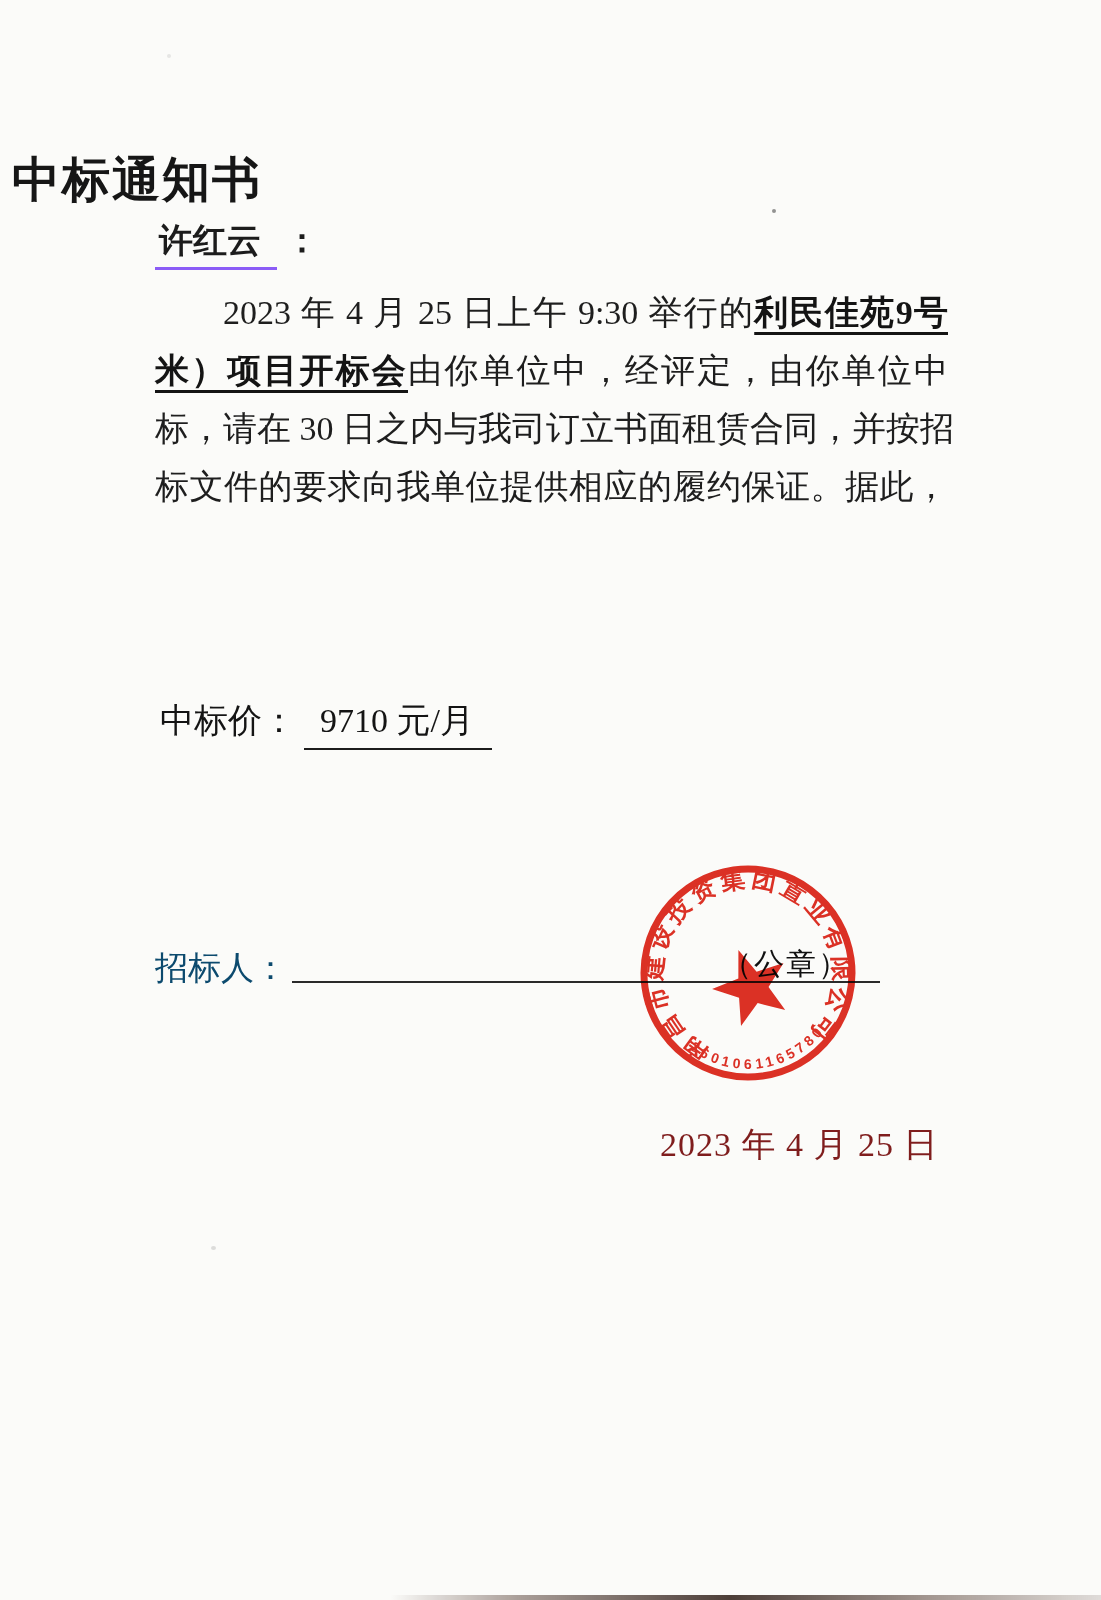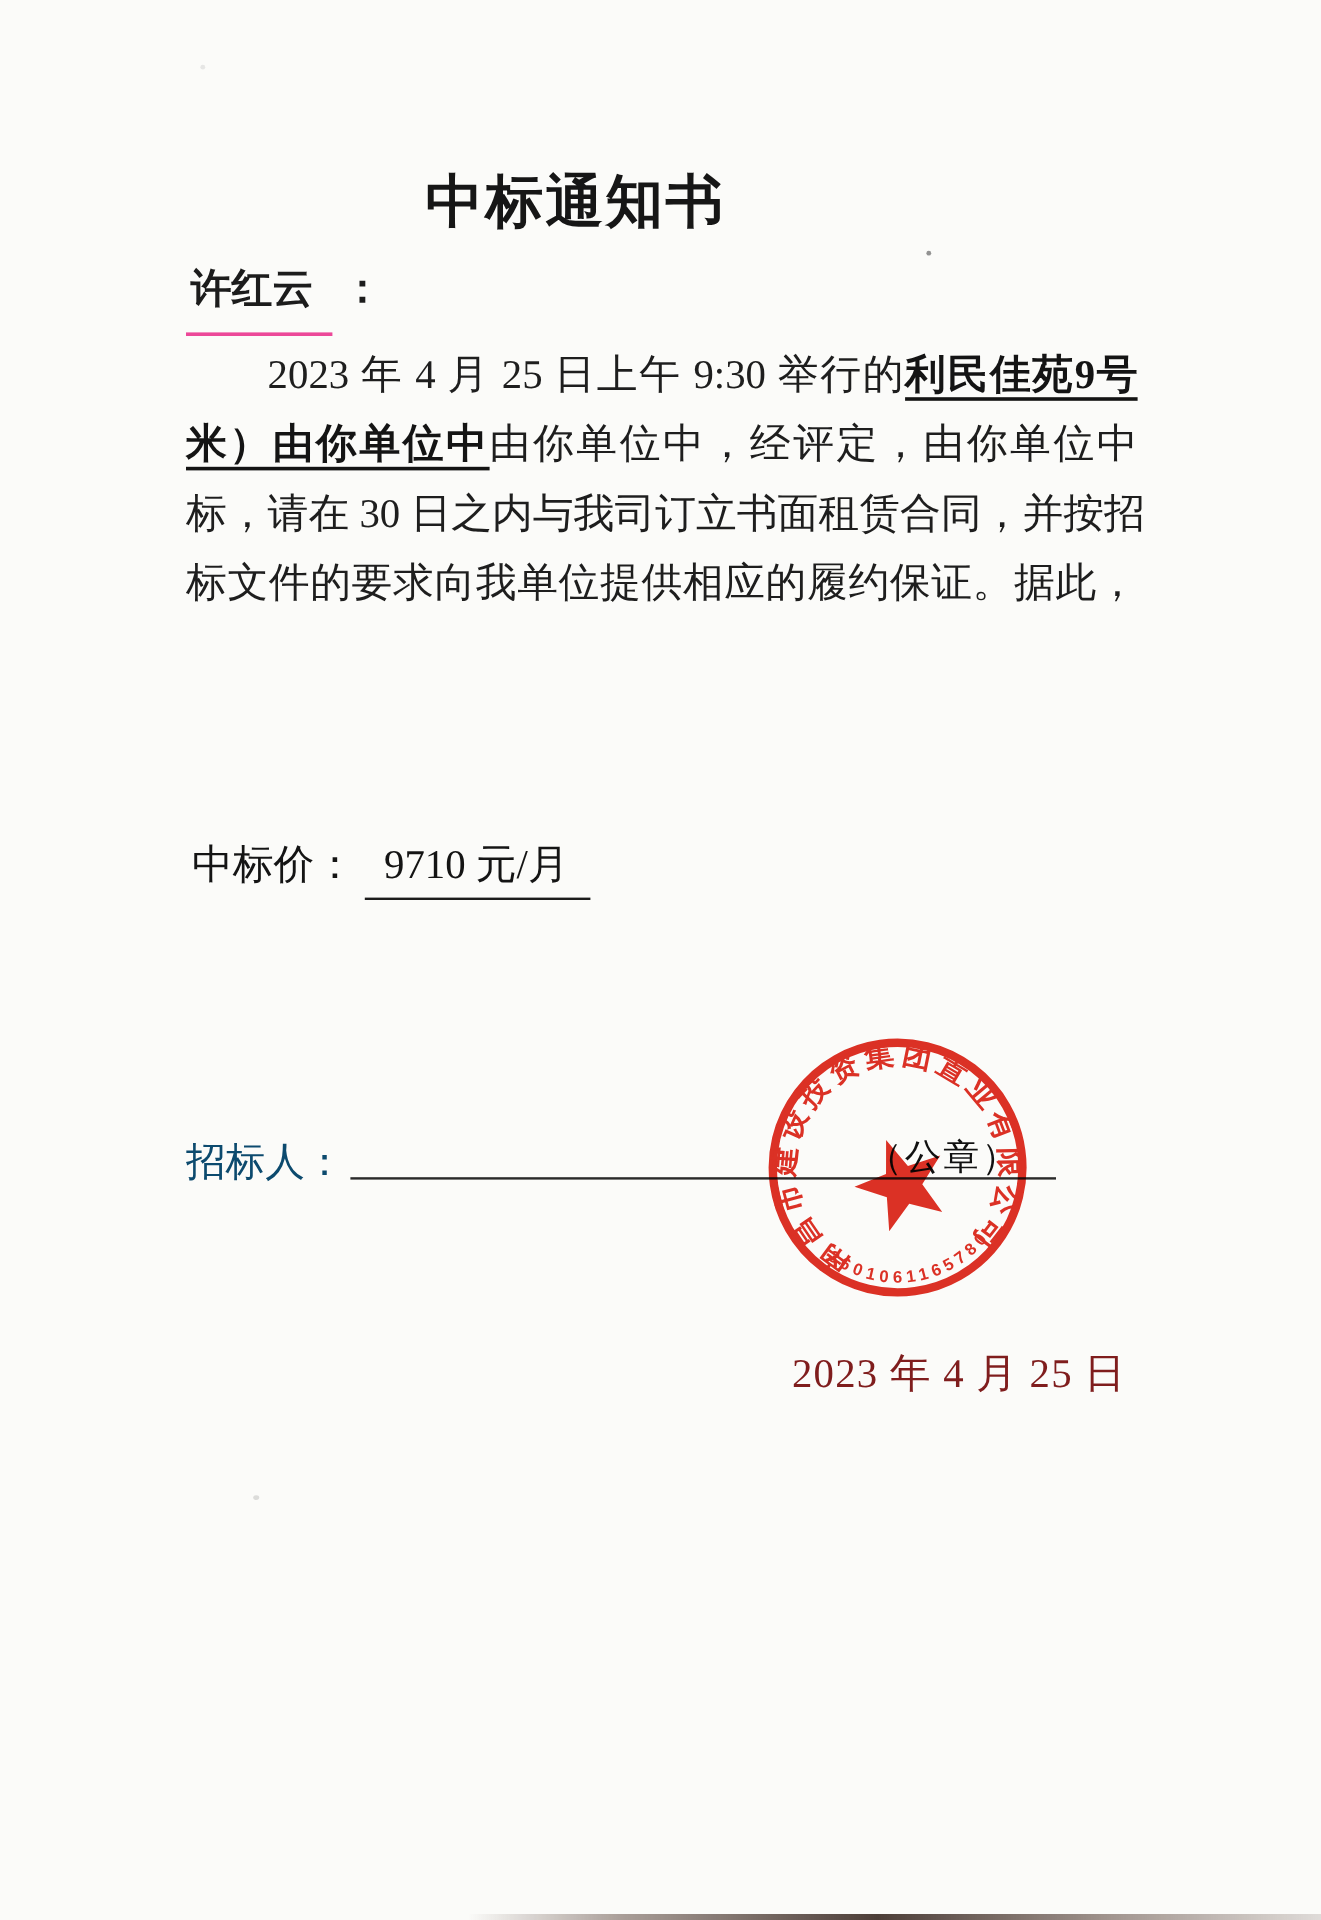--- a/index.html
+++ b/index.html
@@ -8,32 +8,32 @@
     background:#fbfbf9;
     font-family:"Liberation Serif","DejaVu Serif",serif;
     color:#1c1c1c;
     position:relative;
     overflow:hidden;
   }
   .page{position:absolute;inset:0;}
 
   .doc-title{
     position:absolute;top:136px;left:0;width:959px;
-    margin:0;text-align:center;
+    margin:12px;
     font-size:48px;font-weight:bold;letter-spacing:2px;
     color:#161616;
   }
 
   .addressee{
     position:absolute;top:218px;left:155px;
     font-size:34px;font-weight:bold;
   }
   .addressee-name{
-    border-bottom:3px solid #ec4899;
-    padding:0 16px 13px 4px;
+    border-bottom:3px solid #8b5cf6;
+    padding:0 16px 3px 4px;
     display:inline-block;
   }
   .addressee-colon{margin-left:8px;}
 
   .doc-body{
     position:absolute;top:284px;left:155px;width:793px;
     font-size:34px;line-height:58px;
     color:#1e1e1e;
     font-family:Liberation Serif, serif;
   }
@@ -116,21 +116,21 @@
 <div class="page">
 
   <h1 class="doc-title">中标通知书</h1>
 
   <div class="addressee">
     <span class="addressee-name">许红云</span><span class="addressee-colon">：</span>
   </div>
 
   <div class="doc-body">
     <div class="doc-line indent"><span>2023 年 4 月 25 日上午 9:30 举行的</span><span class="bold-ul">利民佳苑9号</span></div>
-    <div class="doc-line"><span class="bold-ul">米）由你单位中</span><span>由你单位中，经评定，由你单位中</span></div>
+    <div class="doc-line"><span class="bold-ul">米）项目开标会</span><span>由你单位中，经评定，由你单位中</span></div>
     <div class="doc-line">标，请在 30 日之内与我司订立书面租赁合同，并按招</div>
     <div class="doc-line">标文件的要求向我单位提供相应的履约保证。据此，</div>
   </div>
 
   <div class="price-row">
     <span>中标价：</span><span class="price-value">9710 元/月</span>
   </div>
 
   <span class="sig-label">招标人：</span>
   <div class="sig-line"></div>

